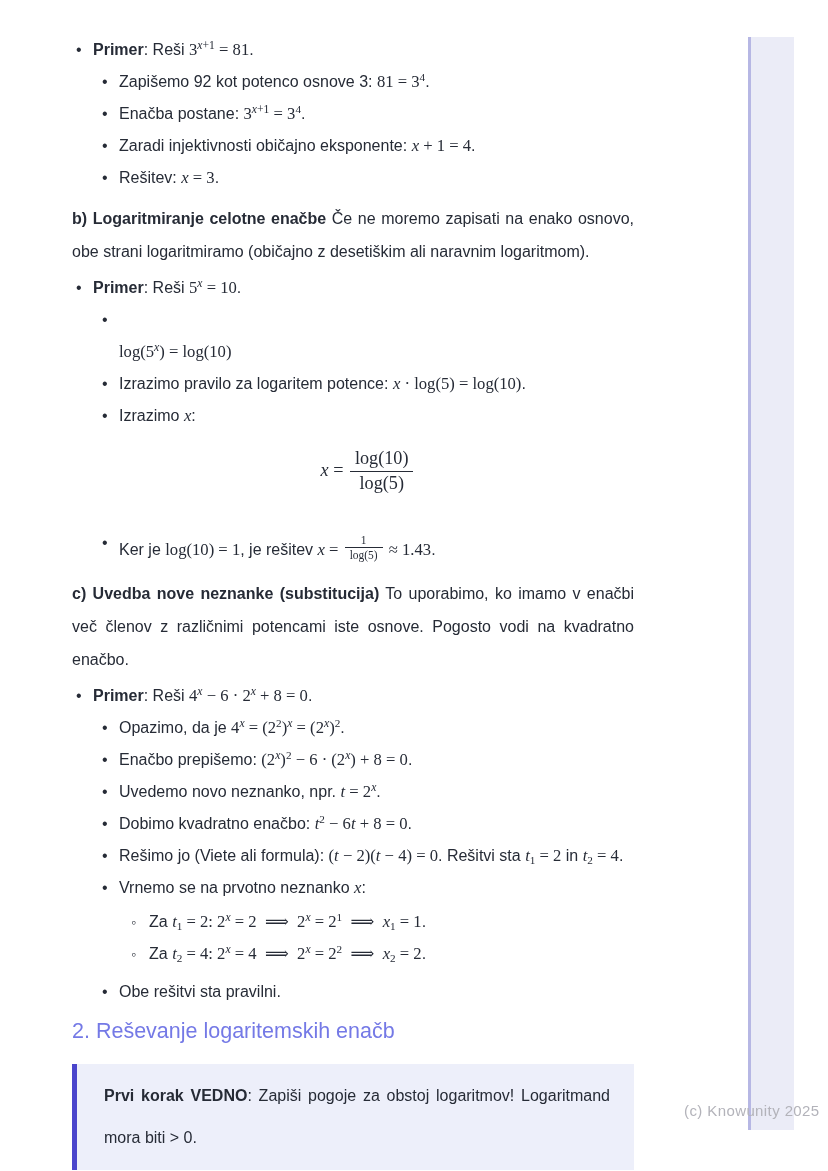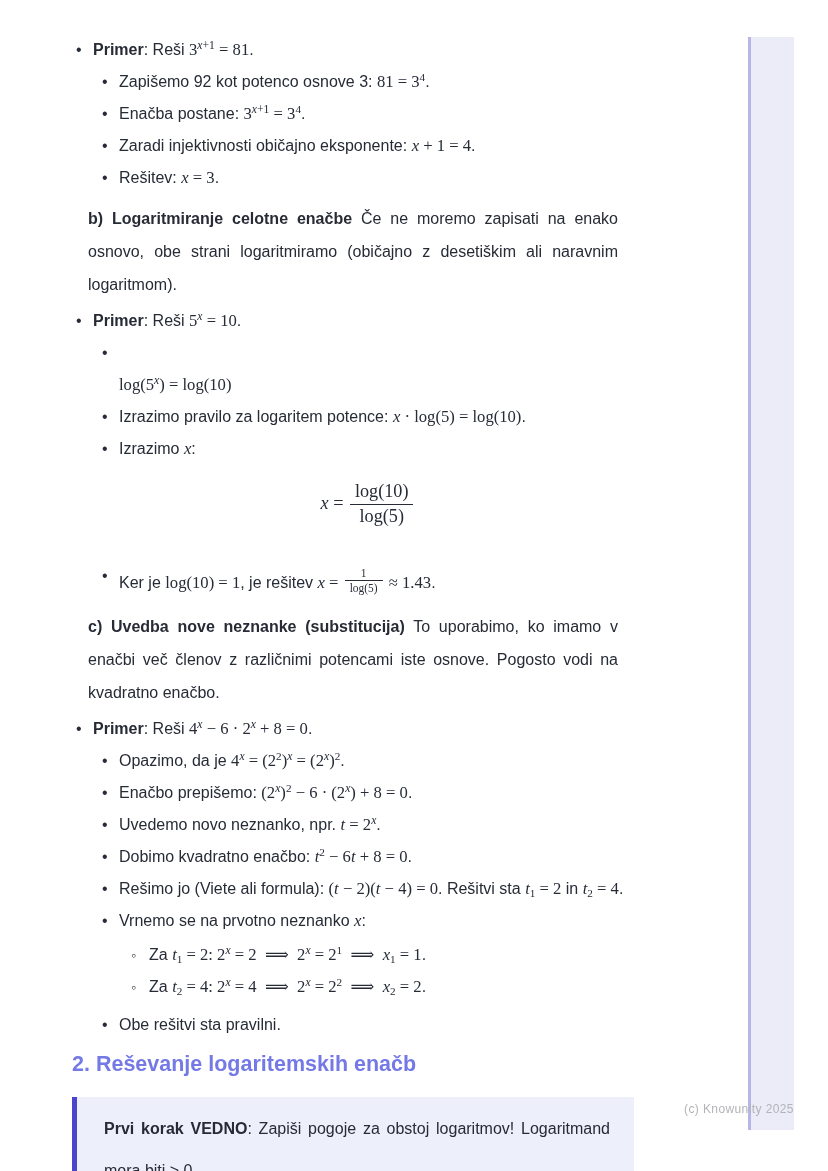--- a/index.html
+++ b/index.html
@@ -4,35 +4,35 @@
 <style>
   :root{
     --text:#262b36; --heading:#7479e6; --callout-bar:#4a45cc; --callout-bg:#edeffa;
     --strip-fill:#ebecf7; --strip-border:#b6b7e4; --watermark:#b3b3ba;
   }
   html,body{margin:0;padding:0;background:#fff;}
   .page{position:relative;width:828px;height:1171px;background:#fff;overflow:hidden;
         font-family:"Liberation Sans","DejaVu Sans",sans-serif;color:var(--text);}
   .strip{position:absolute;left:748px;top:37px;width:43px;height:1093px;
          background:var(--strip-fill);border-left:3px solid var(--strip-border);}
-  .watermark{position:absolute;left:684px;top:1102px;font-size:12px;letter-spacing:.4px;
+  .watermark{position:absolute;left:684px;top:1102px;font-size:15px;letter-spacing:.4px;
              color:var(--watermark);z-index:2;}
   .content{position:absolute;left:72px;top:34px;width:562px;font-size:16px;line-height:32px;z-index:1;}
   ul{list-style:none;margin:0;padding:0;}
   .blk-list{margin-bottom:8px;}
   .lvl0{margin-left:4px;}
   .lvl1{margin-left:26px;}
   .lvl2{margin-left:29px;margin-top:2px;margin-bottom:6px;}
   .row{display:flex;align-items:flex-start;}
   .marker{flex:0 0 17px;user-select:none;}
   .lvl2 .marker{flex:0 0 18px;font-size:14px;}
   .li-body{flex:1 1 auto;min-width:0;}
   .display-row{margin:9px 0 25px;text-align:center;font-size:17.5px;}
-  .para{margin:8px 16px 4px;text-align:justify;line-height:33px;}
-  .heading{margin:8px 0 0;font-size:21.5px;font-weight:bold;color:var(--heading);line-height:30px;}
+  .para{margin:8px 0 4px;text-align:justify;line-height:33px;}
+  .heading{margin:8px 0 0;font-size:21.5px;font-weight:normal;color:var(--heading);line-height:30px;}
   .callout{margin-top:18px;background:var(--callout-bg);border-left:5px solid var(--callout-bar);
            padding:11px 24px 11px 27px;line-height:42px;text-align:justify;}
   .bold{font-weight:bold;}
   .math{font-family:"Liberation Serif","DejaVu Serif","DejaVu Sans",serif;font-size:104%;}
   .mi{font-style:italic;}
   sup.math,sub.math{font-size:70%;line-height:0;vertical-align:baseline;position:relative;}
   sup.math{top:-0.55em;}
   sub.math{top:0.25em;}
   .frac{display:inline-block;vertical-align:middle;text-align:center;line-height:1.2;
         font-family:"Liberation Serif","DejaVu Serif",serif;margin:7px 2px;}

